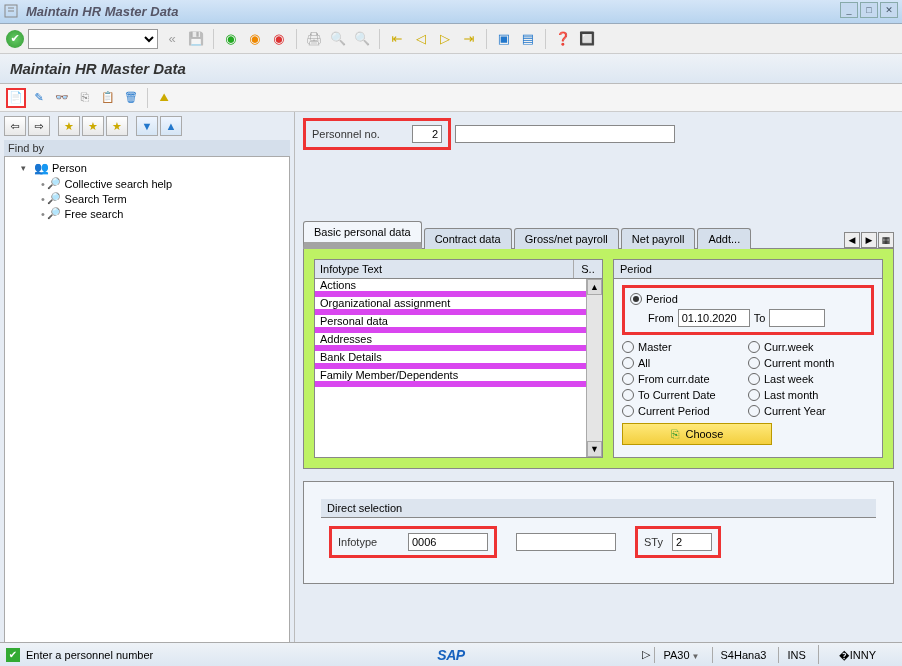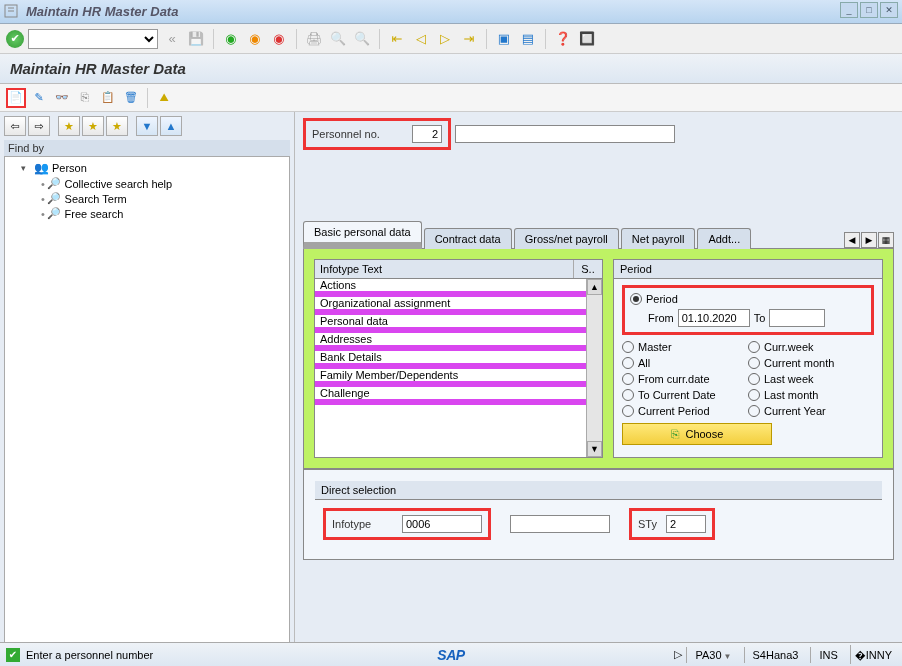--- a/index.html
+++ b/index.html
@@ -70,21 +70,21 @@
 .periodbox { width: 270px; border: 1px solid #888; background: #f2f6fb; padding: 0; }
 .periodbox-title { background: #dde5ef; padding: 3px 6px; border-bottom: 1px solid #888; }
 .periodbox-body { padding: 6px 8px; }
 .radio-row { display:flex; align-items:center; gap:4px; padding: 2px 0; }
 .radio-grid { display:flex; flex-wrap:wrap; }
 .radio-grid .radio-row { width: 50%; }
 .radio { width:12px; height:12px; border:1px solid #666; border-radius:50%; display:inline-flex; align-items:center; justify-content:center; }
 .radio.checked::after { content:''; width:6px; height:6px; background:#333; border-radius:50%; }
 .choose-btn { width: 150px; height: 22px; background: linear-gradient(#ffe97a,#f3cf3e); border:1px solid #b90; display:flex; align-items:center; justify-content:center; gap:6px; cursor:pointer; margin-top:4px; }
 
-.direct-sel { border: 1px solid #888; background: #f2f6fb; padding: 11px; }
+.direct-sel { border: 1px solid #888; background: #f2f6fb; margin-top: 12px; padding: 17px; }
 .direct-sel-title { background: #dde5ef; padding: 3px 6px; border-bottom: 1px solid #888; }
 .direct-sel-body { padding: 8px; display:flex; align-items:center; gap: 19px; }
 
 .statusbar { position:absolute; bottom:0; left:0; right:0; height:24px; background: linear-gradient(#eef2f7,#dde7f2); border-top: 1px solid #aaa; display:flex; align-items:center; padding: 0 6px; }
 .status-left { display:flex; align-items:center; gap:6px; }
 .status-check { width:14px; height:14px; background:#3a3; color:white; display:flex; align-items:center; justify-content:center; font-size:10px; }
 .status-right { margin-left:auto; display:flex; align-items:center; gap:4px; }
 .status-seg { padding: 2px 8px; border-left: 1px solid #aaa; }
 .sap-logo { position:absolute; left:50%; transform:translateX(-50%); font-weight:bold; color:#1661be; font-size:14px; letter-spacing: -0.5px; font-style:italic;}
 .dropdown-arrow { font-size:8px; color:#666; margin-left:2px; }
@@ -216,21 +216,20 @@
           <div class="col1">Infotype Text</div>
           <div class="col2">S..</div>
         </div>
         <div class="infotable-body">
           <div class="infotable-row">Actions</div>
           <div class="infotable-row">Organizational assignment</div>
           <div class="infotable-row">Personal data</div>
           <div class="infotable-row">Addresses</div>
           <div class="infotable-row">Bank Details</div>
           <div class="infotable-row">Family Member/Dependents</div>
-          <div class="infotable-row">Challenge</div>
           <div class="scrollbar-v">
             <div class="sb-btn">▲</div>
             <div style="flex:1"></div>
             <div class="sb-btn">▼</div>
           </div>
         </div>
       </div>
 
       <div class="periodbox">
         <div class="periodbox-title">Period</div>
@@ -318,15 +317,15 @@
   <div class="status-left">
     <span class="status-check">✔</span>
     <span>Enter a personnel number</span>
   </div>
   <span class="sap-logo">SAP</span>
   <div class="status-right">
     <span>▷</span>
     <span class="status-seg"><span>PA30</span><span class="dropdown-arrow">▼</span></span>
     <span class="status-seg"><span>S4Hana3</span></span>
     <span class="status-seg"><span>INS</span></span>
-    <span class="status-seg" style="padding:2px 4px;">�INNY</span>
+    <span class="status-seg" style="padding:2px 20px;">�INNY</span>
   </div>
 </div>
 
 </body></html>

